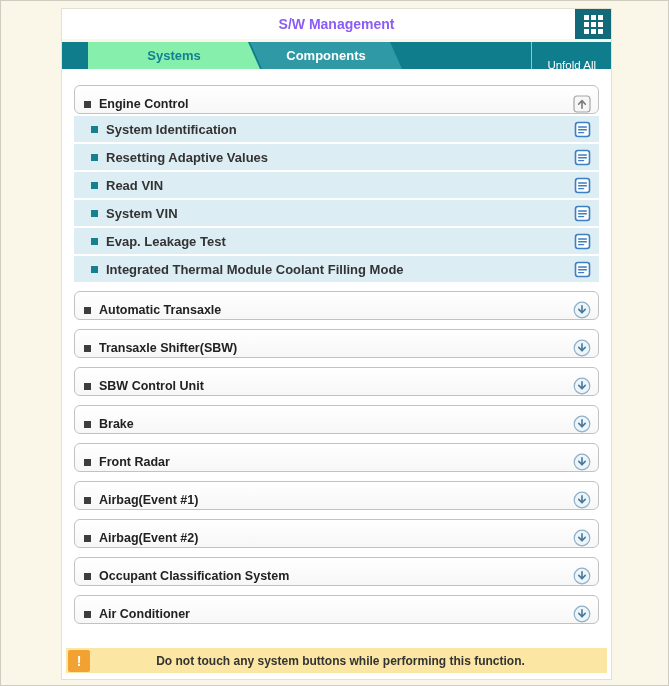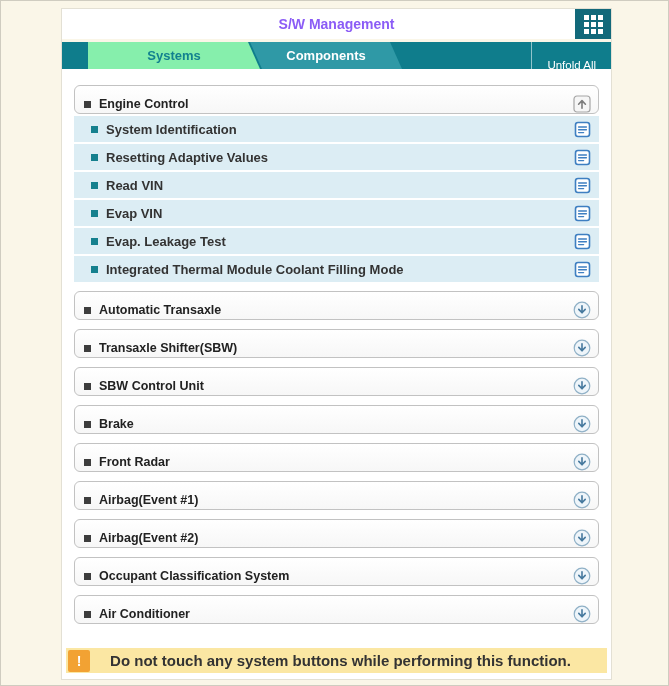--- a/index.html
+++ b/index.html
@@ -134,21 +134,21 @@
   .warnicon{
     width:22px;height:22px;flex:none;
     margin-left:2px;
     background:#f2a233;color:#ffffff;
     font-weight:bold;font-size:14px;
     text-align:center;line-height:22px;
     border-radius:2px;
   }
   .warntext{
     flex:1;text-align:center;
-    font-weight:bold;font-size:15px;color:#333333;
+    font-weight:bold;font-size:12px;color:#333333;
     padding-right:16px;
   }
 </style>
 </head>
 <body>
 
 <div class="page">
   <div class="panel">
 
     <header class="titlebar">
@@ -221,21 +221,21 @@
     <span class="icon doc">
       <svg width="17" height="17" viewBox="0 0 17 17">
         <rect x="1.5" y="1.5" width="14" height="14" rx="2.5" fill="#ffffff" stroke="#3e7fc1" stroke-width="1.6"></rect>
         <path d="M4.6 6 h7.8 M4.6 8.8 h7.8 M4.6 11.6 h5" fill="none" stroke="#3e7fc1" stroke-width="1.4" stroke-linecap="round"></path>
       </svg>
     </span>
   </div>
 
   <div class="subitem">
     <span class="bullet teal"></span>
-    <span class="sub-label">Evap VIN</span>
+    <span class="sub-label">System VIN</span>
     <span class="icon doc">
       <svg width="17" height="17" viewBox="0 0 17 17">
         <rect x="1.5" y="1.5" width="14" height="14" rx="2.5" fill="#ffffff" stroke="#3e7fc1" stroke-width="1.6"></rect>
         <path d="M4.6 6 h7.8 M4.6 8.8 h7.8 M4.6 11.6 h5" fill="none" stroke="#3e7fc1" stroke-width="1.4" stroke-linecap="round"></path>
       </svg>
     </span>
   </div>
 
   <div class="subitem">
     <span class="bullet teal"></span>

